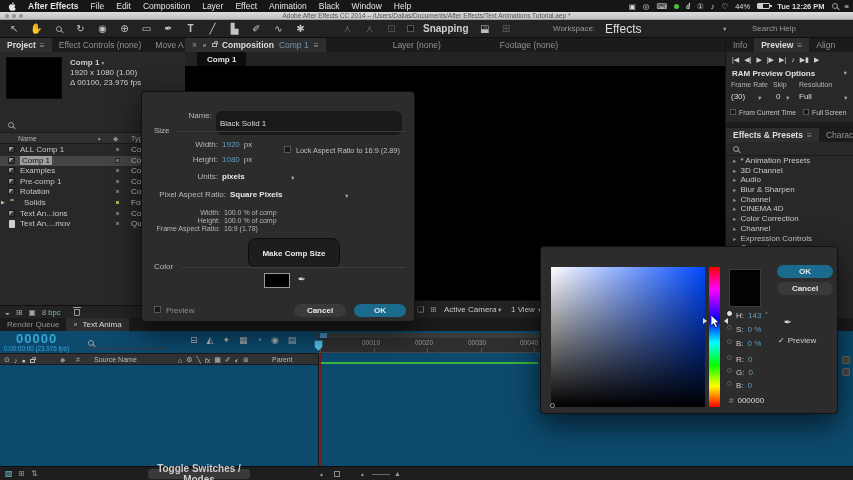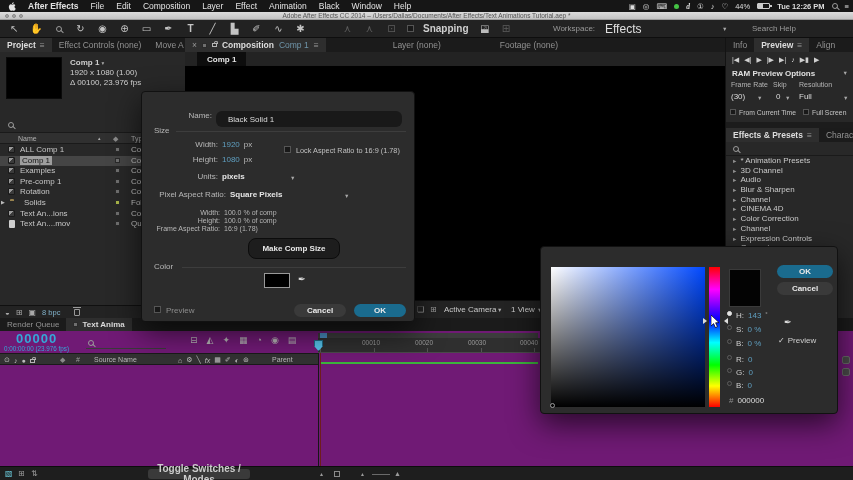--- a/index.html
+++ b/index.html
@@ -43,21 +43,21 @@
   .tag{width:5px;height:5px;background:#6f6f6f;border:1px solid #2a2a2a;flex:none}
   .prow{position:relative;height:10.6px;font-size:8px;color:#c6c6c6}
   .prow span{white-space:nowrap}
   .lock{width:5px;height:4px;border:1px solid #b5b5b5;position:relative;display:inline-block}
   .lock::before{content:"";position:absolute;top:-3px;left:1px;width:2px;height:2px;border:1px solid #b5b5b5;border-bottom:none;border-radius:2px 2px 0 0}
   .trash{display:inline-block;width:6px;height:7px;border:1px solid #999;border-radius:0 0 1px 1px;position:relative}
   .trash::before{content:"";position:absolute;top:-3px;left:-2px;right:-2px;height:1px;background:#999}
   .eplist div{height:9.7px;font-size:8px;color:#c9c9c9;padding-left:6px;white-space:nowrap}
   .eplist b{color:#8f8f8f;font-size:5.5px;font-weight:normal;margin-right:3px}
   
-  #timeline{left:0;top:318px;width:853px;height:162px;background:#701a75;overflow:hidden}
+  #timeline{left:0;top:318px;width:853px;height:162px;background:#0c4a6e;overflow:hidden}
   .ruler{background:#2f2f2f;border-bottom:1px solid #4a4a4a;background-image:repeating-linear-gradient(to right,#555 0 1px,transparent 1px 53.5px);background-position:2px 0;background-size:100% 4px;background-repeat:repeat-x;background-position-y:bottom}
   .rlab{position:absolute;top:1px;width:30px;text-align:center;font-size:6.5px;color:#9a9a9a}
   .hicon{font-size:7px;color:#bdbdbd}
   
   .dlg{position:absolute;background:#2c2c2c;border:1px solid #111;border-radius:4px;box-shadow:0 10px 30px rgba(0,0,0,.65)}
   .dlg .tbar{height:12px;background:#eaeaea;border-radius:3px 3px 0 0;color:#3c3c3c;font-size:8px;text-align:center;line-height:12px}
   .lbl{color:#b8b8b8;font-size:8px;text-align:right;display:inline-block;white-space:nowrap}
   .btn{border-radius:8px;font-size:8px;font-weight:bold;color:#e9e9e9;text-align:center;background:#3a3a3a;display:flex;align-items:center;justify-content:center}
   .btn.ok{background:var(--ok)}
   .radio{width:5px;height:5px;border-radius:50%;border:1px solid #5d5d5d;display:inline-block;flex:none}
@@ -328,21 +328,21 @@
     <div><b>►</b><span>Expression Controls</span></div>
     <div><b>►</b><span>Generate</span></div>
   </div>
 </div>
 
 <div id="timeline" class="ab">
   <div class="tabrow" style="height:13px;font-size:8px">
     <div class="tab">
         <span>Render Queue</span>
       </div>
-    <div class="tab on" style="font-weight:bold">
+    <div class="tab on" style="font-weight:normal">
         <span class="tag"></span>
         <span>Text Anima</span>
       </div>
   </div>
   <div class="ab" style="left:16px;top:13px;font-size:13px;font-weight:bold;letter-spacing:1px"><span class="cy">00000</span></div>
   <div class="ab cy" style="left:4px;top:27px;font-size:6.3px">0:00:00:00 (23.976 fps)</div>
   <div class="ab flex" style="left:86px;top:19px;width:80px;height:12px;border-bottom:1px solid #3a3a3a;padding-left:2px">
       <span class="mag"></span>
     </div>
   <div class="ab flex" style="left:190px;top:17px;gap:9px;font-size:9px;color:#b5b5b5">
@@ -400,32 +400,32 @@
     <span class="ab" style="left:334px;top:4px;width:6px;height:6px;border:1px solid #8a8a8a;display:block"></span>
     <span class="ab" style="left:360px;font-size:5px">▲</span>
     <span class="ab" style="left:372px;width:18px;top:7px;height:1px;background:#6a6a6a;display:block"></span>
     <span class="ab" style="left:394px;font-size:7px">▲</span>
   </div>
 </div>
 
 <div class="dlg" style="left:141px;top:91px;width:274px;height:231px;z-index:30">
   <div class="scl-row" style="left:0;top:19px">
       <span class="lbl" style="width:70px">Name:</span>
-    <span class="flex" style="width:186px;height:16px;background:#191919;border-radius:6px;padding-left:12px;color:#ddd">Black Solid 1</span>
+    <span class="flex" style="width:186px;height:24px;background:#191919;border-radius:6px;padding-left:4px;color:#ddd">Black Solid 1</span>
     </div>
   <span class="ab" style="left:12px;top:34px;font-size:8px;color:#b8b8b8">Size</span>
   <div class="ab" style="left:34px;top:39px;width:230px;height:1px;background:#3d3d3d"></div>
   <div class="scl-row" style="left:0;top:48px">
       <span class="lbl" style="width:76px">Width:</span>
       <span class="v">1920</span>
       <span class="lbl">px</span>
     </div>
   <div class="scl-row" style="left:142px;top:54px;gap:5px">
       <span class="cb"></span>
-      <span style="font-size:7.3px;color:#c0c0c0">Lock Aspect Ratio to 16:9 (1.78)</span>
+      <span style="font-size:7.3px;color:#c0c0c0">Lock Aspect Ratio to 16:9 (2.89)</span>
     </div>
   <div class="scl-row" style="left:0;top:63px">
       <span class="lbl" style="width:76px">Height:</span>
       <span class="v">1080</span>
       <span class="lbl">px</span>
     </div>
   <div class="scl-row" style="left:0;top:80px">
       <span class="lbl" style="width:76px">Units:</span>
       <span class="bold" style="color:#e6e6e6">pixels</span>
       <span class="da ab" style="left:148px;top:3px">▼</span>
@@ -440,21 +440,21 @@
       <span style="color:#b5b5b5">100.0 % of comp</span>
     </div>
   <div class="scl-row" style="left:0;top:125px;font-size:7px">
       <span class="lbl" style="width:78px;font-size:7px">Height:</span>
       <span style="color:#b5b5b5">100.0 % of comp</span>
     </div>
   <div class="scl-row" style="left:0;top:133px;font-size:7px">
       <span class="lbl" style="width:78px;font-size:7px">Frame Aspect Ratio:</span>
       <span style="color:#b5b5b5">16:9 (1.78)</span>
     </div>
-  <div class="btn ab" style="left:106px;top:146px;width:92px;height:21px;background:#1d1d1d;border:1px solid #0c0c0c">Make Comp Size</div>
+  <div class="btn ab" style="left:106px;top:146px;width:92px;height:30px;background:#1d1d1d;border:1px solid #0c0c0c">Make Comp Size</div>
   <span class="ab" style="left:12px;top:170px;font-size:8px;color:#b8b8b8">Color</span>
   <div class="ab" style="left:40px;top:175px;width:224px;height:1px;background:#3d3d3d"></div>
   <div class="ab" style="left:122px;top:181px;width:26px;height:15px;background:#000;border:1px solid #999"></div>
   <span class="ab" style="left:156px;top:182px;color:#ddd;font-size:9px">✒</span>
   <div class="scl-row" style="left:12px;top:214px;gap:5px">
       <span class="cb"></span>
       <span style="color:#8d8d8d">Preview</span>
     </div>
   <div class="btn ab" style="left:152px;top:212px;width:52px;height:13px">Cancel</div>
   <div class="btn ok ab" style="left:212px;top:212px;width:52px;height:13px">OK</div>

